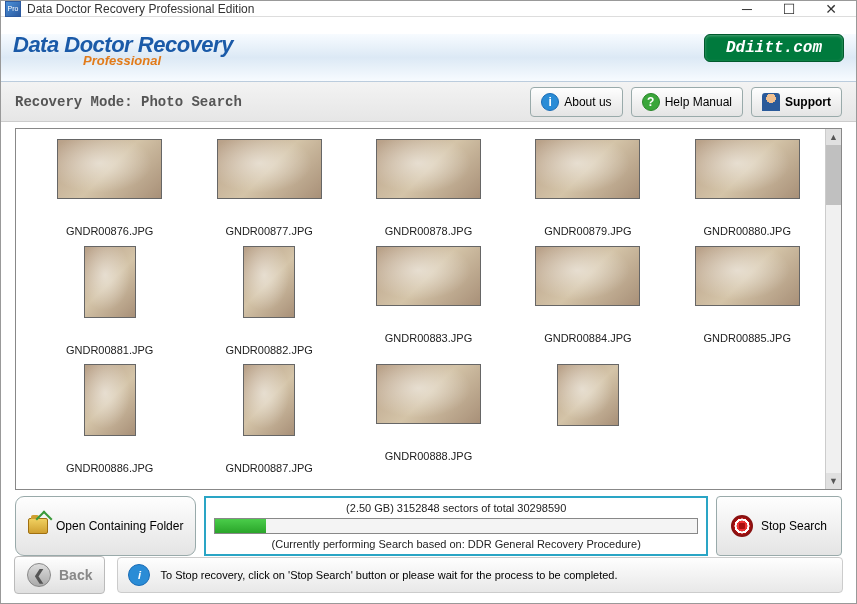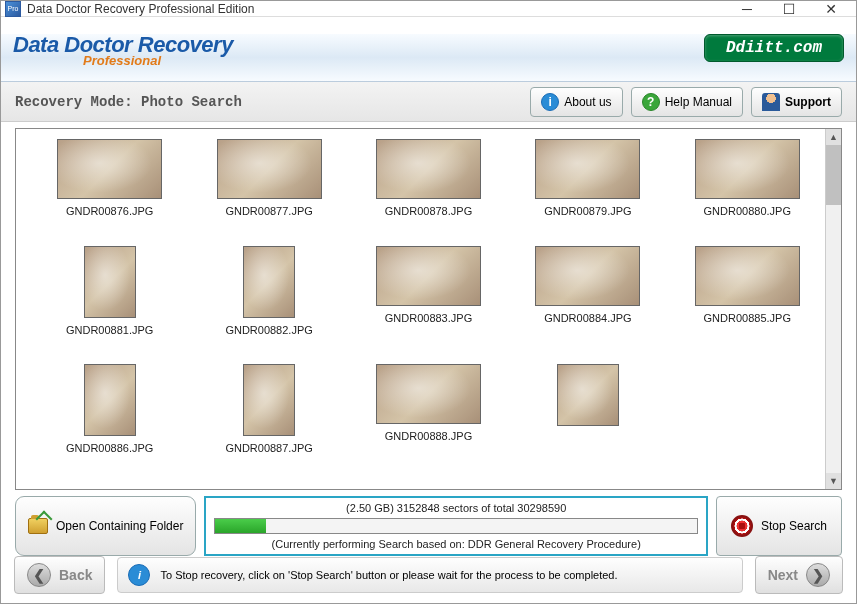--- a/index.html
+++ b/index.html
@@ -28,21 +28,21 @@
 
 .content { padding: 6px 14px; }
 .grid-wrap { border:1px solid #888; height:362px; background:#fff; position:relative; overflow:hidden; }
 .grid { padding:10px 16px 10px 16px; display:grid; grid-template-columns:repeat(5,1fr); gap:4px 4px; height:100%; overflow-y:auto; }
 .cell { display:flex; flex-direction:column; align-items:center; font-size:11px; }
 .thumb { background:linear-gradient(135deg,#b8a088,#d4c4a8,#a89078); border:1px solid #666; margin-bottom:6px; position:relative; overflow:hidden; }
 .thumb::after { content:""; position:absolute; inset:0; background:radial-gradient(ellipse at 40% 40%, rgba(255,255,255,0.5), transparent 60%); }
 .thumb.land { width:105px; height:60px; }
 .thumb.port { width:52px; height:72px; }
 .thumb.square { width:62px; height:62px; }
-.fn { color:#222; }
+.fn { color:#222;margin-top:20px; }
 
 
 .sbar { position:absolute; right:0; top:0; width:16px; height:100%; background:#f0f0f0; border-left:1px solid #ccc; }
 .sbar .up,.sbar .dn { height:16px; background:#e0e0e0; display:flex;align-items:center;justify-content:center;font-size:9px;color:#555; cursor:pointer;}
 .sbar .dn{position:absolute;bottom:0;width:100%;}
 .sbar .thumb-sb{position:absolute;top:16px;width:100%;height:60px;background:#c0c0c0;cursor:pointer;}
 
 .progress-row { display:flex; align-items:stretch; margin-top:6px; gap:8px; }
 .open-folder { background:linear-gradient(#fefefe,#e4e4e4); border:1px solid #9aa; border-radius:9px; padding:6px 12px; font-size:12px; display:flex; align-items:center; cursor:pointer; }
 .folder-ico { width:20px;height:16px;background:linear-gradient(#f0d060,#d0a030);border:1px solid #a07010;border-radius:2px;margin-right:8px;position:relative;}
@@ -192,17 +192,13 @@
 
 <div class="footer">
   <div class="navbtn back">
     <span class="chev">❮</span>
     <span>Back</span>
   </div>
   <div class="info-strip">
     <span class="ico">i</span>
     <span>To Stop recovery, click on 'Stop Search' button or please wait for the process to be completed.</span>
   </div>
-  <div class="navbtn next">
-    <span>Next</span>
-    <span class="chev">❯</span>
-  </div>
 </div>
 
 </body></html>

